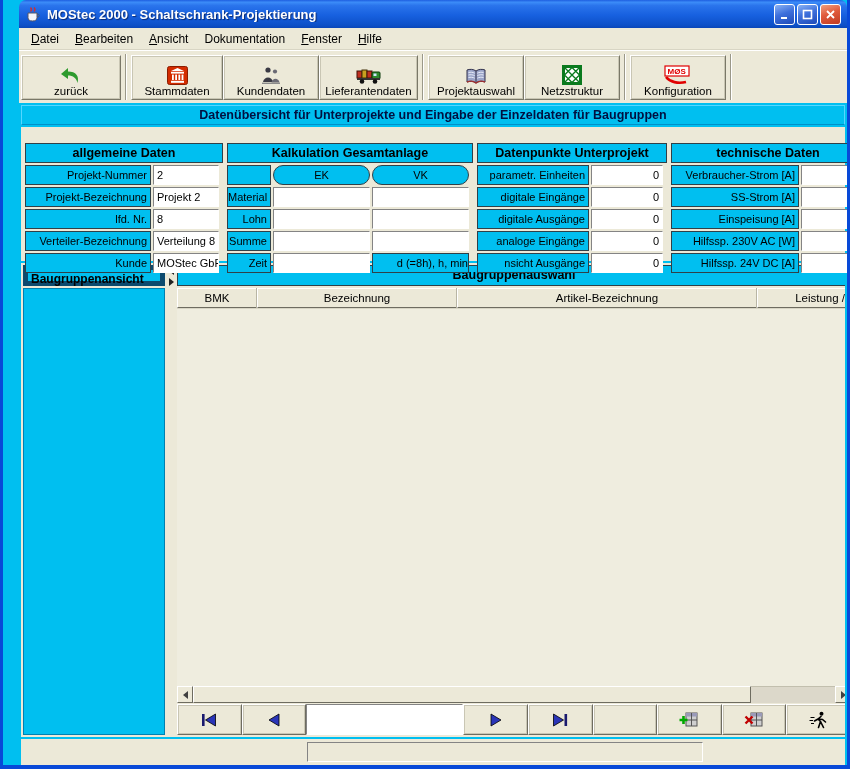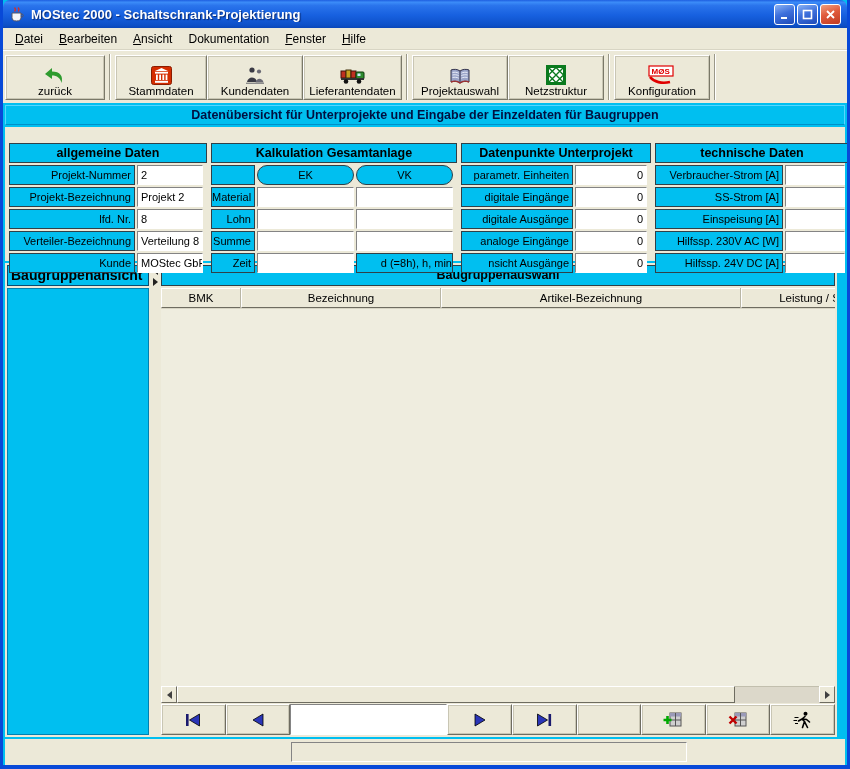--- a/index.html
+++ b/index.html
@@ -3,21 +3,21 @@
 <meta charset="utf-8">
 <style>
   * { box-sizing: border-box; margin: 0; padding: 0; }
   html,body { background:#9aa0a8; }
   body { font-family:"Liberation Sans", sans-serif; }
 
   .window {
     width:850px; height:769px; position:relative; overflow:hidden;
     background:#00BFF0;
     border-left:3px solid #0849D8; border-right:3px solid #0849D8; border-bottom:4px solid #0849D8;
-    display:flex; flex-direction:column;
+    display:flex; flex-direction:column;padding-left:16px;
   }
 
   
   .titlebar {
     height:28px; flex:0 0 28px; display:flex; align-items:center; padding:0 6px;
     background:linear-gradient(180deg,#1E5EE0 0%,#3C8CF8 8%,#2A74EC 20%,#1760DF 55%,#0D50C8 90%,#0A46B8 100%);
     border-radius:7px 7px 0 0;
   }
   .app-icon { width:17px; height:17px; margin-right:5px; display:flex; align-items:center; }
   .title-text { color:#fff; font-weight:bold; font-size:13px; text-shadow:1px 1px 1px #0a2a70; flex:1; white-space:nowrap; overflow:hidden; }
@@ -64,21 +64,21 @@
   .p-note { text-align:right; padding-left:3px; }
   .p-field {
     background:#fff; border:1px solid; border-color:#848484 #fff #fff #848484;
     font-size:11px; color:#000; line-height:18px; padding:0 3px; white-space:nowrap; overflow:hidden;
   }
   .p-field.num { text-align:right; }
 
   
   .lower { flex:1; display:flex; margin-top:2px; overflow:hidden; }
   .left-block { width:146px; flex:0 0 146px; background:#ECE9D8; padding:2px; display:flex; flex-direction:column; }
-  .lp-head { height:21px; flex:0 0 21px; background:#00BFF0; border:1px solid #0c4a6e; font-weight:bold; font-size:14px; color:#000; line-height:19px; padding-left:3px; }
+  .lp-head { height:21px; flex:0 0 21px; background:#00BFF0; border:5px solid #0c4a6e; font-weight:bold; font-size:12px; color:#000; line-height:19px; padding-left:3px; }
   .lp-body { flex:1; margin-top:2px; background:#00BFF0; border:1px solid #0080B0; }
   .splitter { width:8px; flex:0 0 8px; background:#ECE9D8; display:flex; flex-direction:column; align-items:center; padding-top:4px; gap:3px; cursor:col-resize; }
   .sp-arrow { width:0; height:0; }
   .sp-arrow.left  { border-top:4px solid transparent; border-bottom:4px solid transparent; border-right:5px solid #222; }
   .sp-arrow.right { border-top:4px solid transparent; border-bottom:4px solid transparent; border-left:5px solid #222; }
 
   .right-block { width:678px; flex:0 0 678px; background:#ECE9D8; padding:2px; display:flex; flex-direction:column; overflow:hidden; }
   .rp-title { height:21px; flex:0 0 21px; background:#00BFF0; border:1px solid #304048; font-weight:bold; font-size:12.5px; color:#000; line-height:19px; text-align:center; }
   .rp-cols { height:20px; flex:0 0 20px; display:flex; margin-top:2px; overflow:hidden; }
   .col-h {

